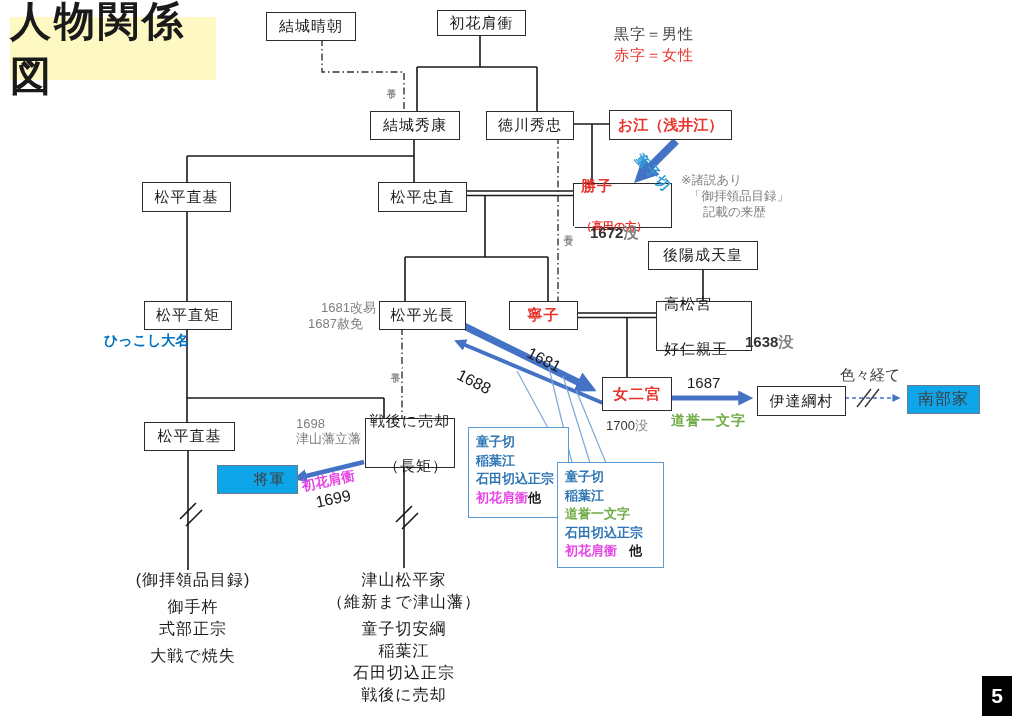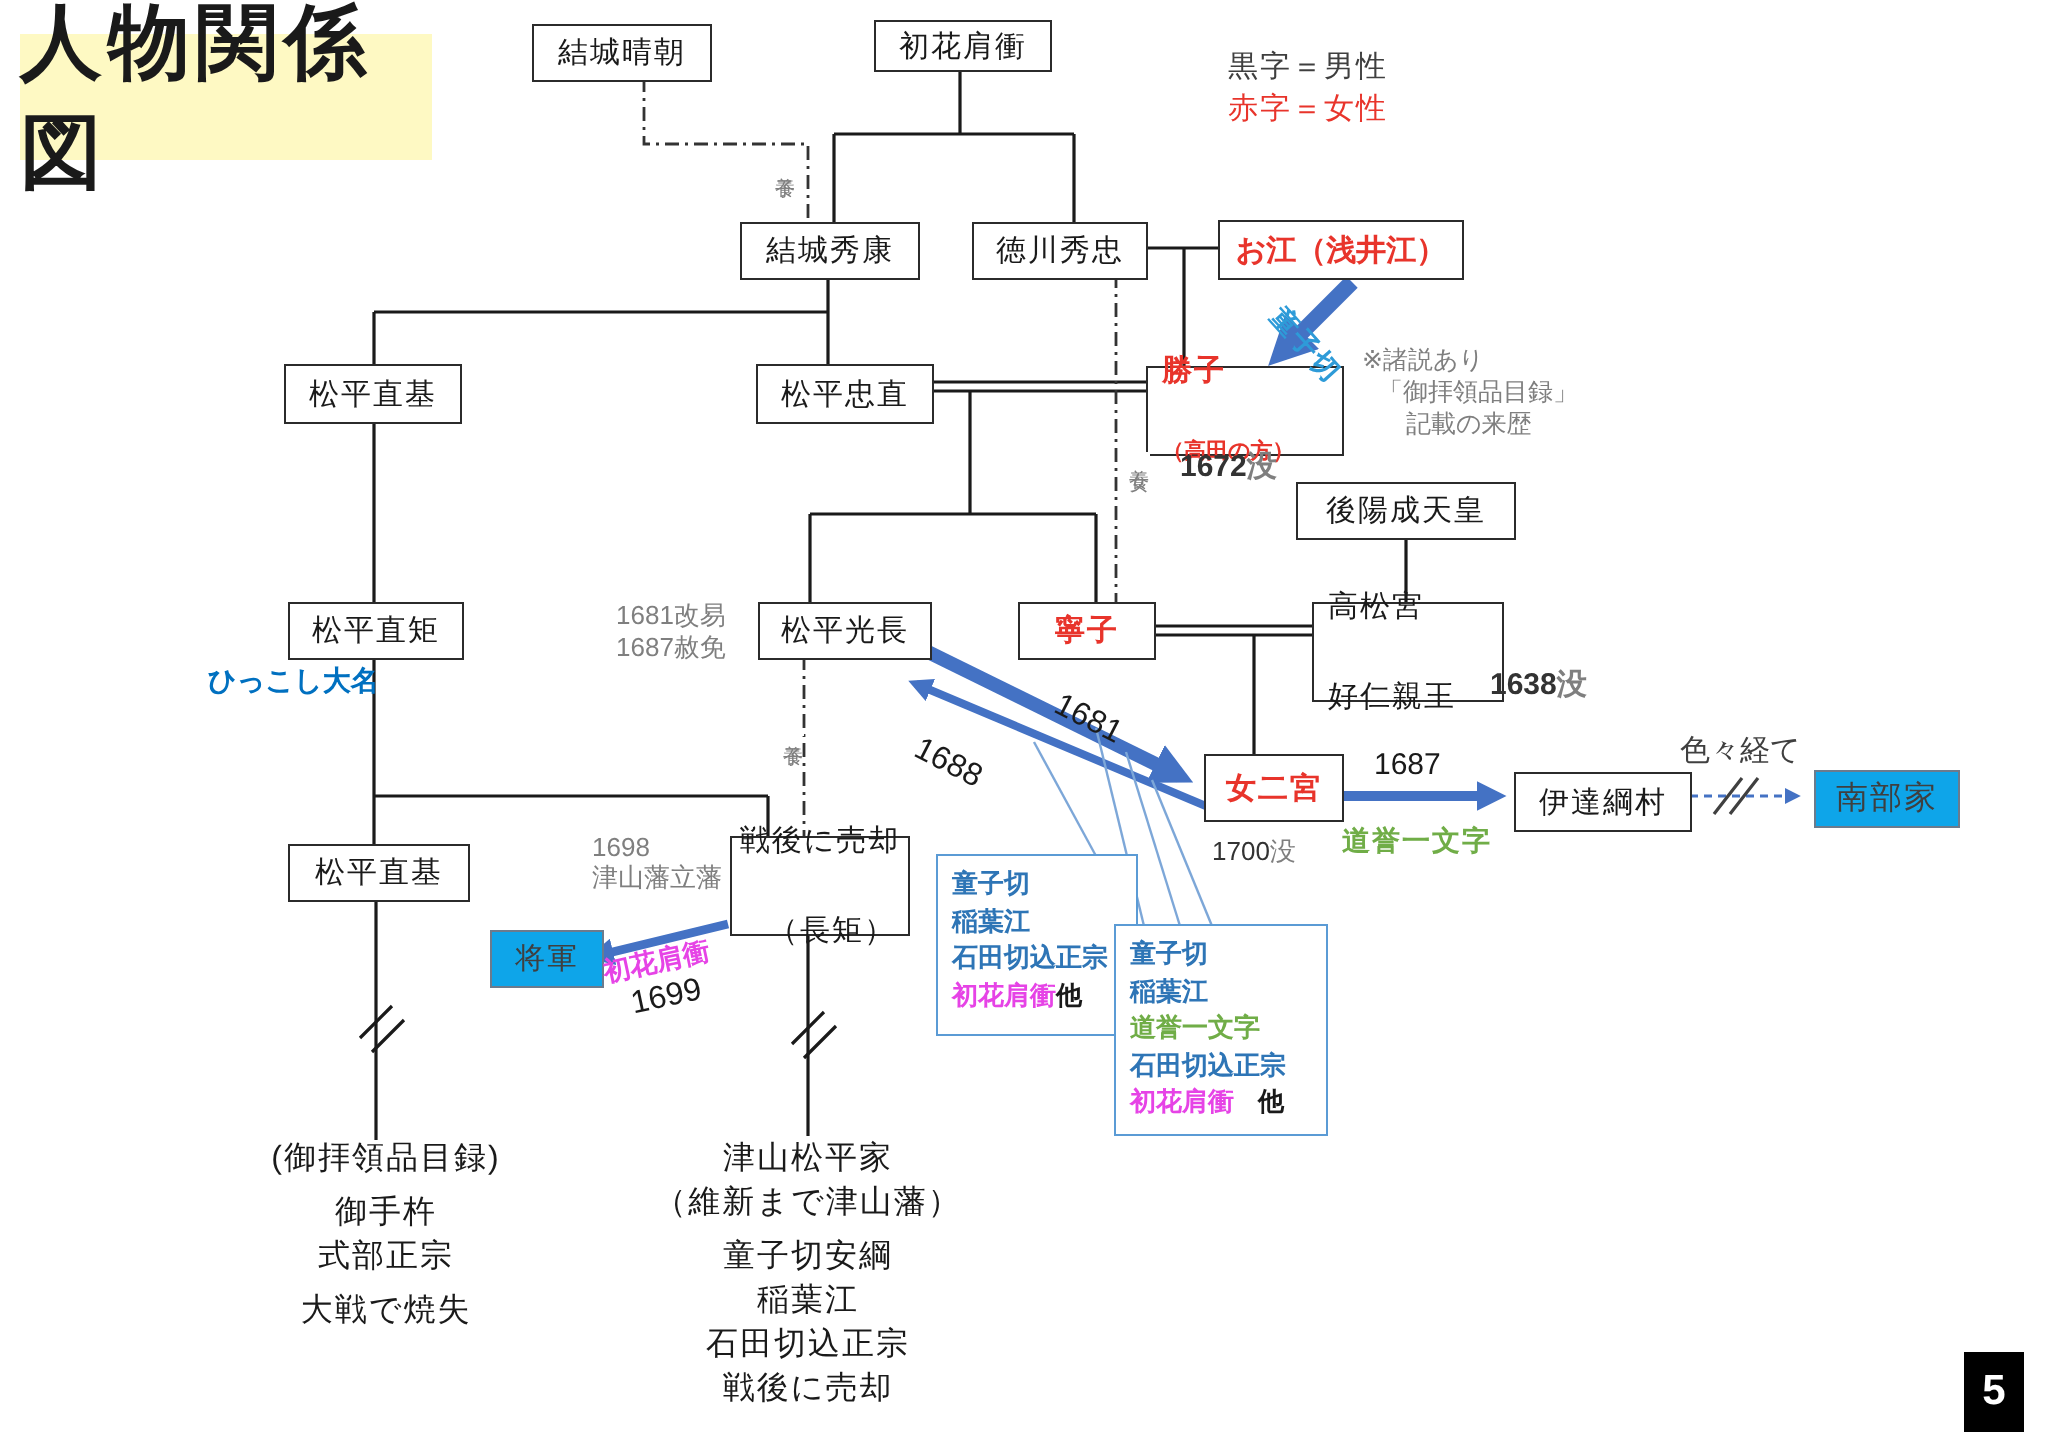--- a/index.html
+++ b/index.html
@@ -175,37 +175,37 @@
   <div class="box multiline" style="left:365px;top:418px;width:88px;height:48px;align-items:center;padding-left:0;">
     <span>戦後に売却</span>
     <span style="align-self:flex-end;padding-right:6px;">（長矩）</span>
   </div>
   <div class="box red" style="left:602px;top:377px;width:68px;height:32px;">
       <span>女二宮</span>
     </div>
   <div class="box" style="left:757px;top:386px;width:87px;height:28px;">
       <span>伊達綱村</span>
     </div>
-  <div class="box fillblue" style="left:245px;top:465px;width:55px;height:27px;">
+  <div class="box fillblue" style="left:217px;top:465px;width:55px;height:27px;padding-left:24px;">
       <span>将軍</span>
     </div>
   <div class="box fillblue" style="left:907px;top:385px;width:71px;height:27px;font-size:16px;">
       <span>南部家</span>
     </div>
 
   <div class="vtext" style="left:384px;top:80px;">養子</div>
   <div class="vtext" style="left:561px;top:226px;">養女</div>
   <div class="vtext" style="left:388px;top:364px;">養子</div>
 
   <div class="death" style="left:590px;top:224px;font-weight:bold;"><span>1672</span><span class="suf">没</span></div>
   <div class="death" style="left:745px;top:333px;font-weight:bold;"><span>1638</span><span class="suf">没</span></div>
   <div class="death" style="left:606px;top:417px;font-size:13px;"><span>1700</span><span class="suf">没</span></div>
 
   <div class="note" style="left:308px;top:300px;font-size:13px;line-height:16px;">
-    <span style="display:block;">1681改易</span>
+    <span style="display:block;margin-left:13px;">1681改易</span>
     <span style="display:block;">1687赦免</span>
   </div>
   <div class="note" style="left:296px;top:416px;font-size:13px;line-height:15px;">
     <span style="display:block;">1698</span>
     <span style="display:block;">津山藩立藩</span>
   </div>
   <div class="note" style="left:681px;top:172px;font-size:12.5px;line-height:16px;">
     <span style="display:block;">※諸説あり</span>
     <span style="display:block;margin-left:8px;">「御拝領品目録」</span>
     <span style="display:block;margin-left:22px;">記載の来歴</span>

